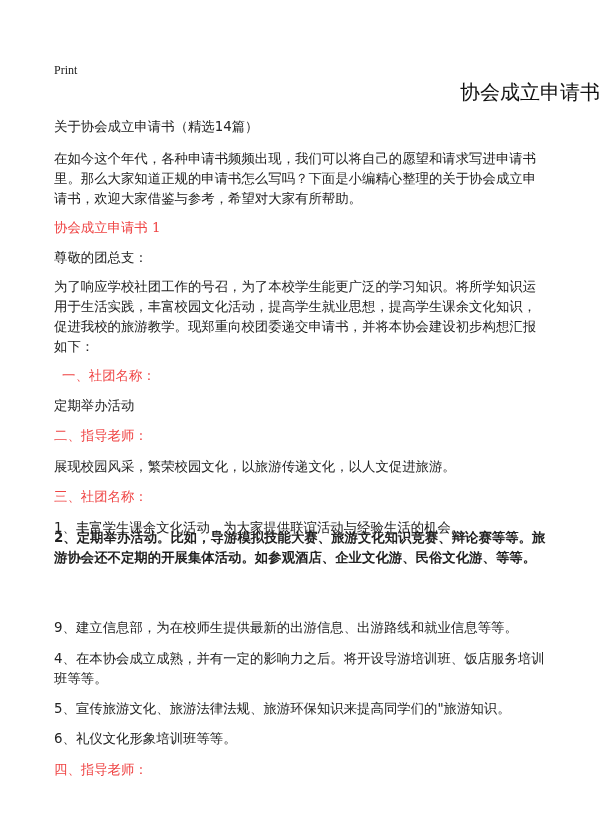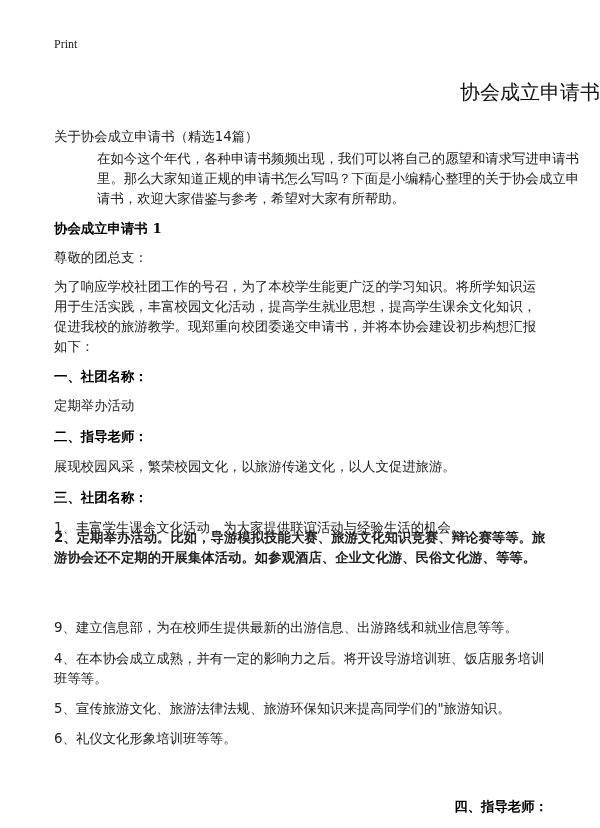--- a/index.html
+++ b/index.html
@@ -11,21 +11,21 @@
       width: 600px;
       height: 828px;
       overflow: hidden;
       position: relative;
       color: #111111;
       font-family: "DejaVu Sans", "Liberation Sans", sans-serif;
     }
     .print-label {
       position: absolute;
       left: 54px;
-      top: 36px;
+      top: 62px;
       font-family: "Liberation Serif", "DejaVu Serif", serif;
       font-size: 12px;
       color: #222;
       line-height: 16px;
     }
     .doc-title {
       position: absolute;
       left: 0;
       width: 600px;
       top: 78px;
@@ -38,43 +38,43 @@
       position: absolute;
       left: 54px;
       width: 494px;
       font-size: 13.4px;
       line-height: 20px;
       color: #222;
       letter-spacing: 0px;
       word-break: break-all;
     }
     .heading {
-      font-weight: bold;
-      color: #000000;
+      font-weight: normal;
+      color: #ef4444;
       font-family: "DejaVu Serif", "Liberation Serif", serif;
     }
   </style>
 </head>
 <body>
 
 <div class="print-label">Print</div>
 
 <div class="doc-title">协会成立申请书</div>
 
-<div class="block" style="top:127px;">关于协会成立申请书（精选14篇）</div>
+<div class="block" style="top:117px;">关于协会成立申请书（精选14篇）</div>
 
-<div class="block" style="top:149px;margin-left:43px;">在如今这个年代，各种申请书频频出现，我们可以将自己的愿望和请求写进申请书里。那么大家知道正规的申请书怎么写吗？下面是小编精心整理的关于协会成立申请书，欢迎大家借鉴与参考，希望对大家有所帮助。</div>
+<div class="block" style="top:149px;">在如今这个年代，各种申请书频频出现，我们可以将自己的愿望和请求写进申请书里。那么大家知道正规的申请书怎么写吗？下面是小编精心整理的关于协会成立申请书，欢迎大家借鉴与参考，希望对大家有所帮助。</div>
 
 <div class="block heading" style="top:218px;">协会成立申请书 1</div>
 
 <div class="block" style="top:248px;">尊敬的团总支：</div>
 
 <div class="block" style="top:277px;">为了响应学校社团工作的号召，为了本校学生能更广泛的学习知识。将所学知识运用于生活实践，丰富校园文化活动，提高学生就业思想，提高学生课余文化知识，促进我校的旅游教学。现郑重向校团委递交申请书，并将本协会建设初步构想汇报如下：</div>
 
-<div class="block heading" style="top:366px;">一、社团名称：</div>
+<div class="block heading" style="top:366px;margin-left:8px;">一、社团名称：</div>
 
 <div class="block" style="top:396px;">定期举办活动</div>
 
 <div class="block heading" style="top:426px;">二、指导老师：</div>
 
 <div class="block" style="top:457px;">展现校园风采，繁荣校园文化，以旅游传递文化，以人文促进旅游。</div>
 
 <div class="block heading" style="top:487px;">三、社团名称：</div>
 
 <div class="block" style="top:518px;">1、丰富学生课余文化活动，为大家提供联谊活动与经验生活的机会。</div>
@@ -82,13 +82,13 @@
 <div class="block" style="top:528px;font-weight:bold;">2、定期举办活动。比如，导游模拟技能大赛、旅游文化知识竞赛、辩论赛等等。旅游协会还不定期的开展集体活动。如参观酒店、企业文化游、民俗文化游、等等。</div>
 
 <div class="block" style="top:618px;">9、建立信息部，为在校师生提供最新的出游信息、出游路线和就业信息等等。</div>
 
 <div class="block" style="top:649px;">4、在本协会成立成熟，并有一定的影响力之后。将开设导游培训班、饭店服务培训班等等。</div>
 
 <div class="block" style="top:699px;">5、宣传旅游文化、旅游法律法规、旅游环保知识来提高同学们的"旅游知识。</div>
 
 <div class="block" style="top:729px;">6、礼仪文化形象培训班等等。</div>
 
-<div class="block heading" style="top:796px;text-align:right;">四、指导老师：</div>
+<div class="block heading" style="top:760px;">四、指导老师：</div>
 
 </body></html>

